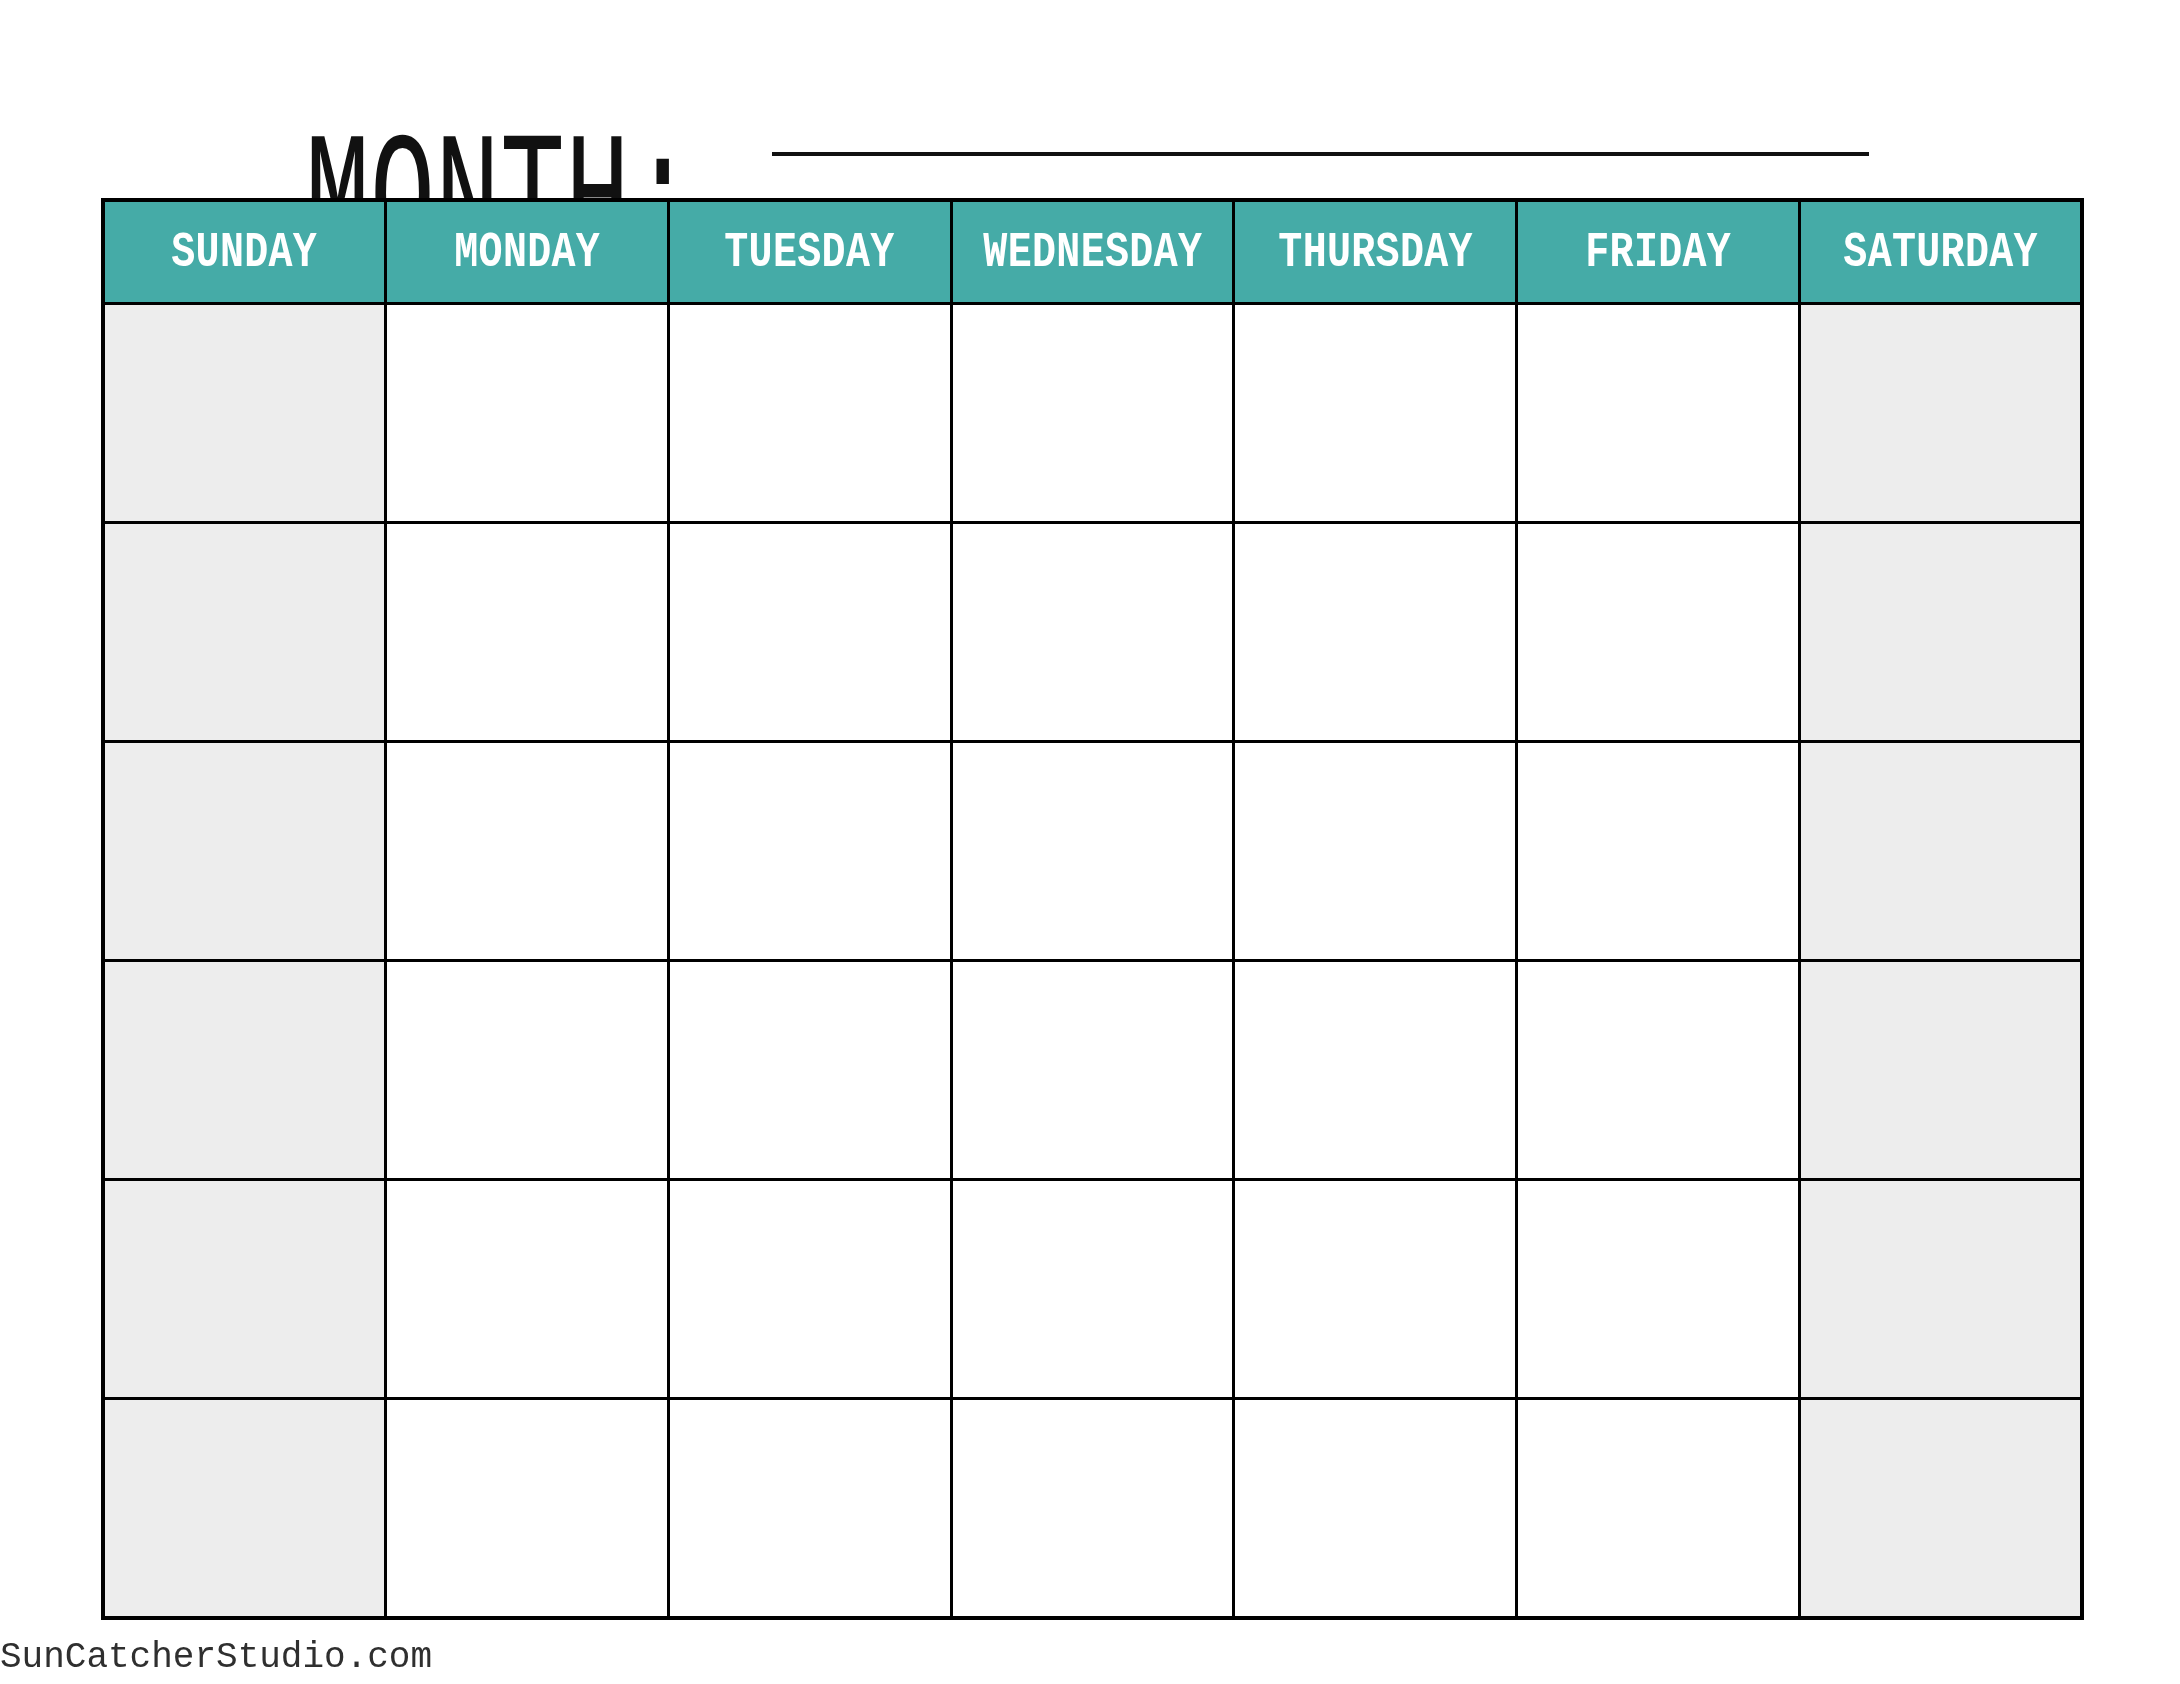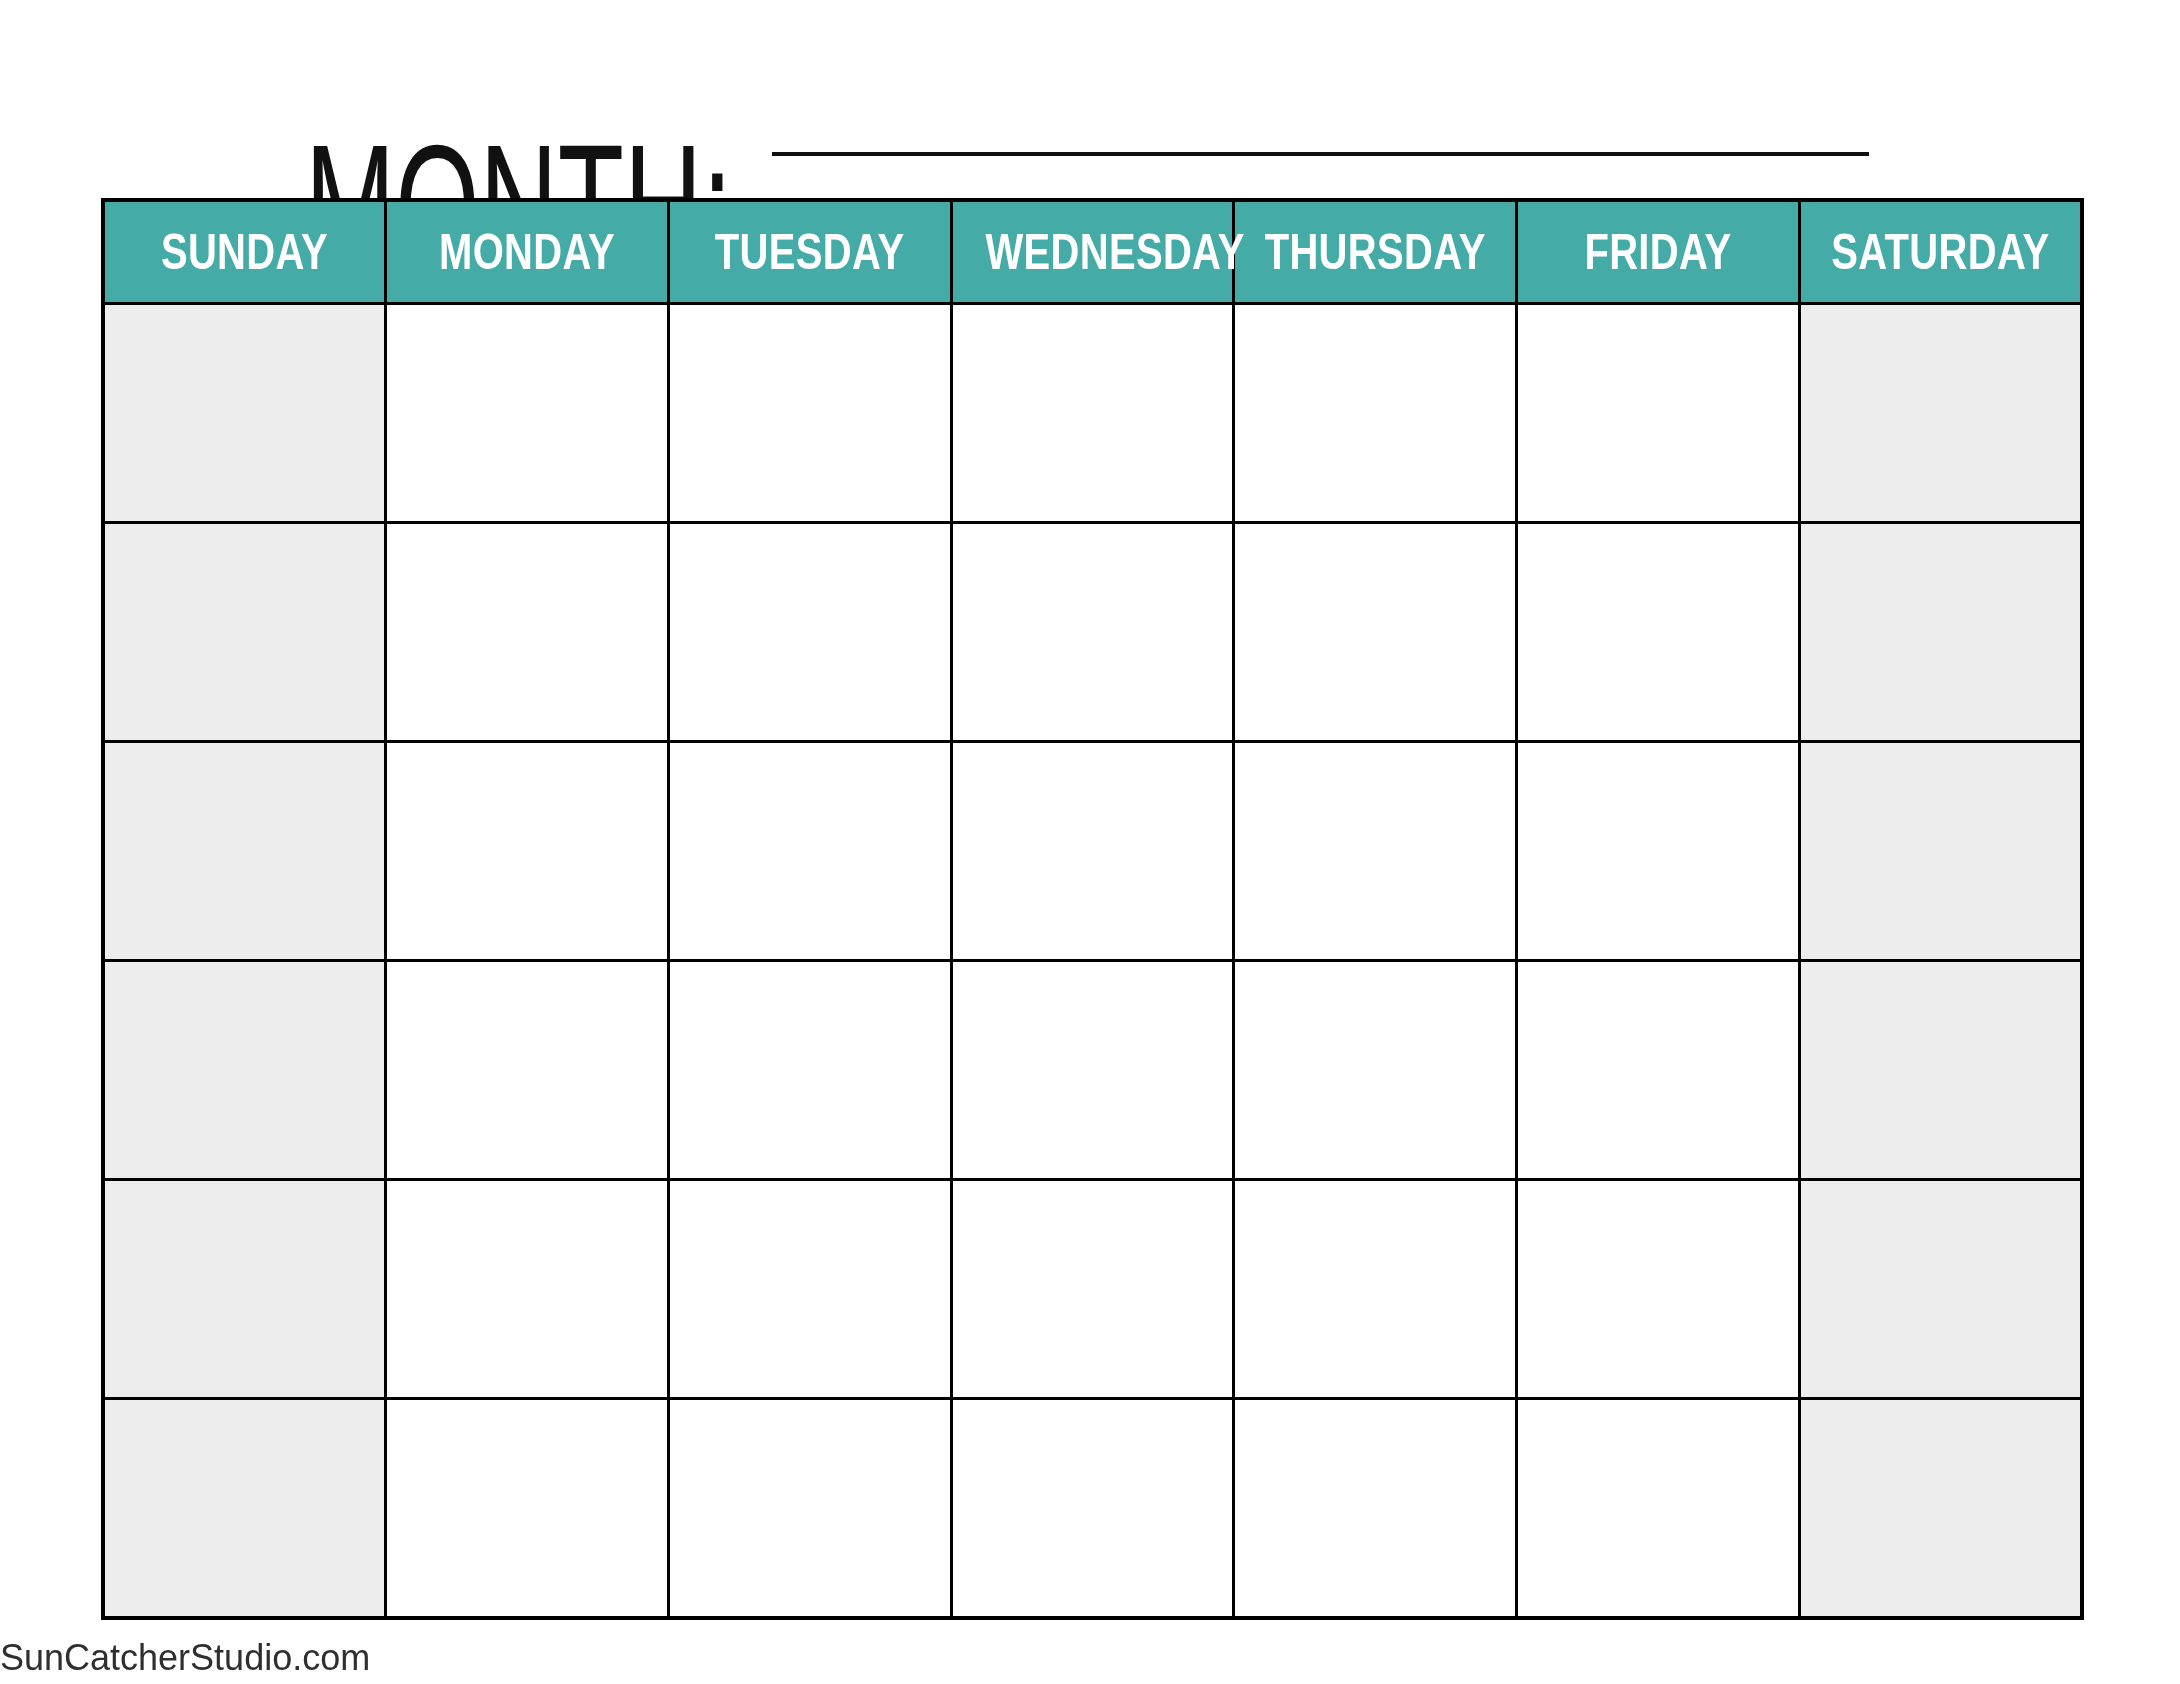--- a/index.html
+++ b/index.html
@@ -1,20 +1,20 @@
 <!DOCTYPE html>
 <html style="--header-bg: #45aba7; --header-text: #ffffff; --weekend-bg: #ededed; --grid-border: #000000; --title-text: #111111; --footer-text: #2f2f2f;font-size:13.6px"><head>
 <meta charset="utf-8">
 <style>
   html,body{margin:0;padding:0;background:#ffffff;}
   .page{
     position:relative;
     width:2181px;height:1685px;
     background:#ffffff;
-    font-family:Liberation Sans, sans-serif;
+    font-family:Liberation Mono, monospace;
     overflow:hidden;
   }
   
   .title{
     position:absolute;left:305px;top:3.4px;
     font-size:172px;line-height:1;font-weight:400;
     color:var(--title-text,#111);
     transform:scaleX(0.63);transform-origin:left top;
     white-space:nowrap;letter-spacing:0;
   }

